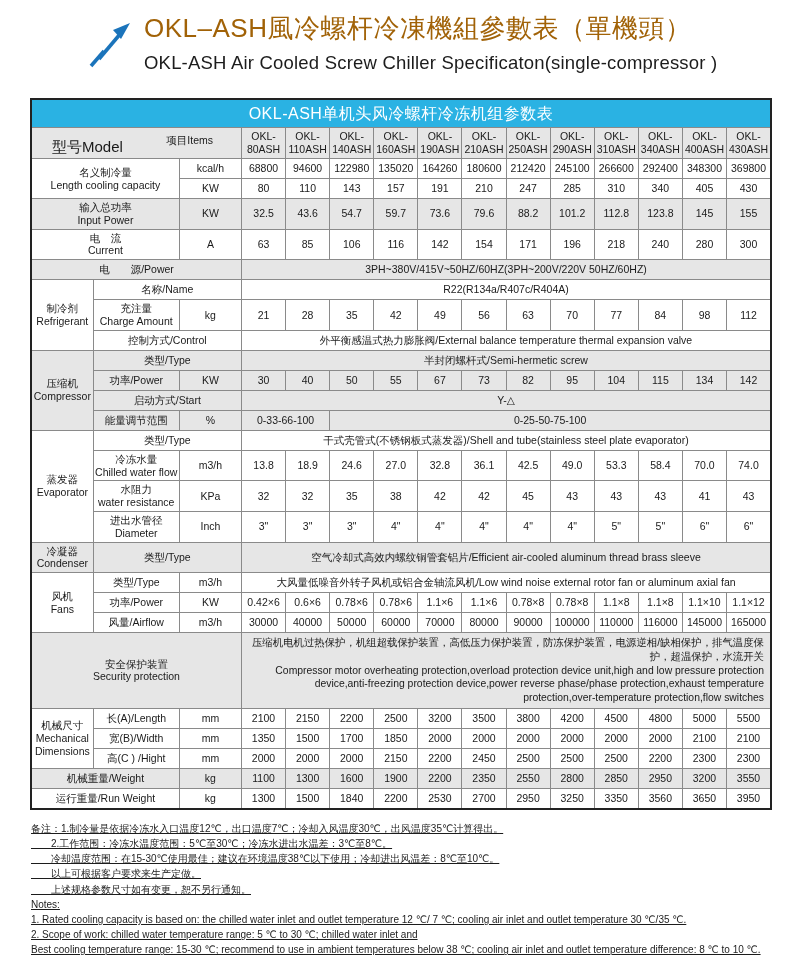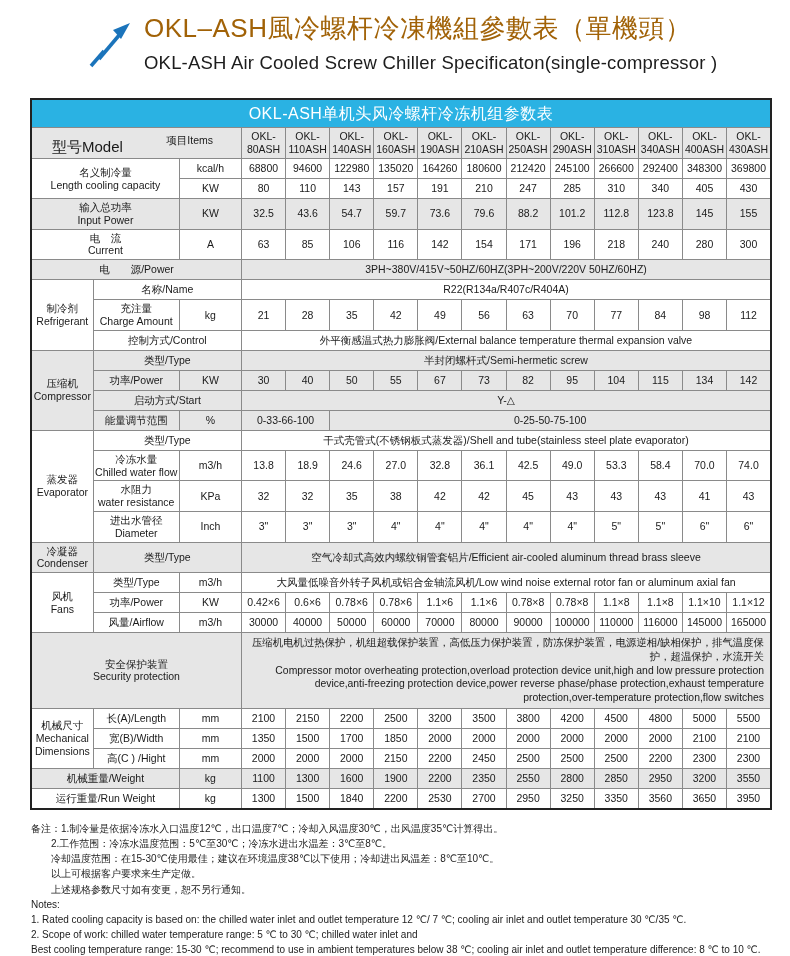--- a/index.html
+++ b/index.html
@@ -37,21 +37,21 @@
   }
   td.corner{position:relative;padding:0;
     background-image:linear-gradient(to bottom right,
       rgba(0,0,0,0) calc(50% - 0.7px), #8a8a8a calc(50% - 0.7px),
       #8a8a8a calc(50% + 0.7px), rgba(0,0,0,0) calc(50% + 0.7px));
   }
   .corner-model{position:absolute;left:20px;top:62%;transform:translateY(-50%);font-size:15px;}
   .corner-items{position:absolute;right:28px;top:40%;transform:translateY(-50%);font-size:10.5px;}
   
   .notes{margin:11px 0 0 31px;width:742px;}
-  .note{font-size:10px;line-height:1.52;color:#1c1c1c;white-space:pre-wrap;}
+  .note{font-size:10px;line-height:1.52;color:#1c1c1c;white-space:pre-wrap;text-decoration:underline;}
 </style>
 </head>
 <body>
 
 <div class="page-header">
   <svg class="brand-arrow" width="46" height="48" viewBox="0 0 46 48" aria-hidden="true">
     <line x1="3" y1="46" x2="16" y2="31" stroke="#1b74bb" stroke-width="3.6"></line>
     <line x1="11" y1="39" x2="33" y2="13" stroke="#1b74bb" stroke-width="3.6"></line>
     <polygon points="42,3 25,10 33,19" fill="#1b74bb"></polygon>
   </svg>

